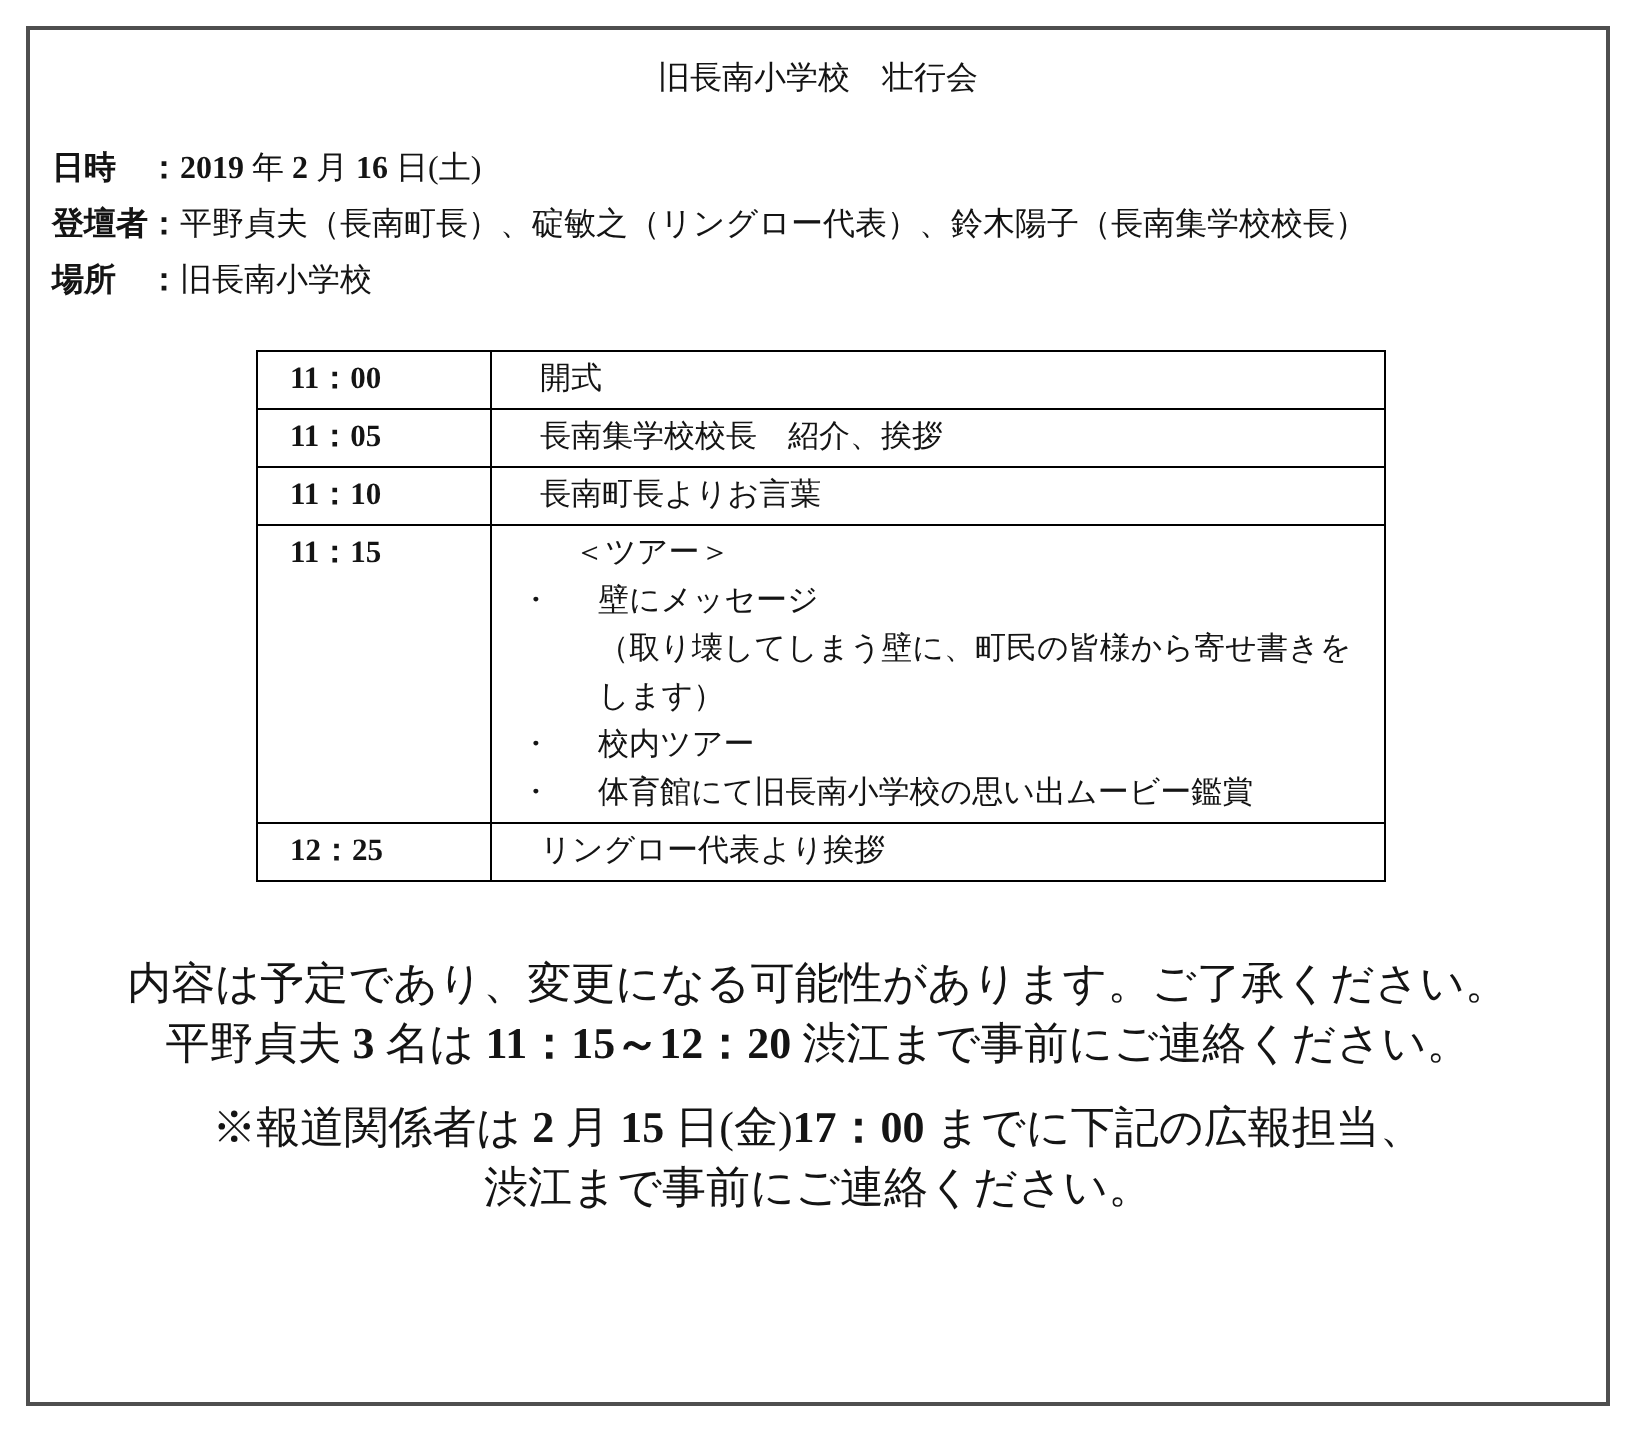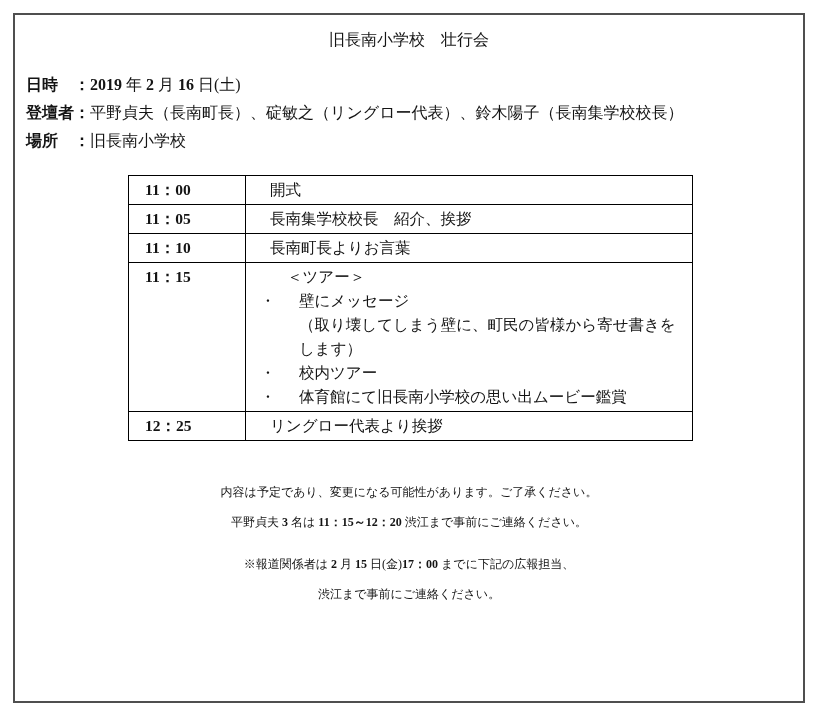--- a/index.html
+++ b/index.html
@@ -54,21 +54,21 @@
   }
   .l-text   { margin-left: 10px; }
   .l-header { margin-left: 27px; }
   .l-indent { margin-left: 39px; }
   .l-bullet { display: flex; }
   .l-bullet .b-char { flex: 0 0 39px; }
 
   .notes {
     margin-top: 36px;
     text-align: center;
-    font-size: 12px;
+    font-size: 22px;
     line-height: 30px;
   }
   .notice { margin-top: 12px; }
 </style>
 </head>
 <body>
 
 <div class="page">
   <div class="title">旧長南小学校　壮行会</div>
   <div class="info" id="info">

